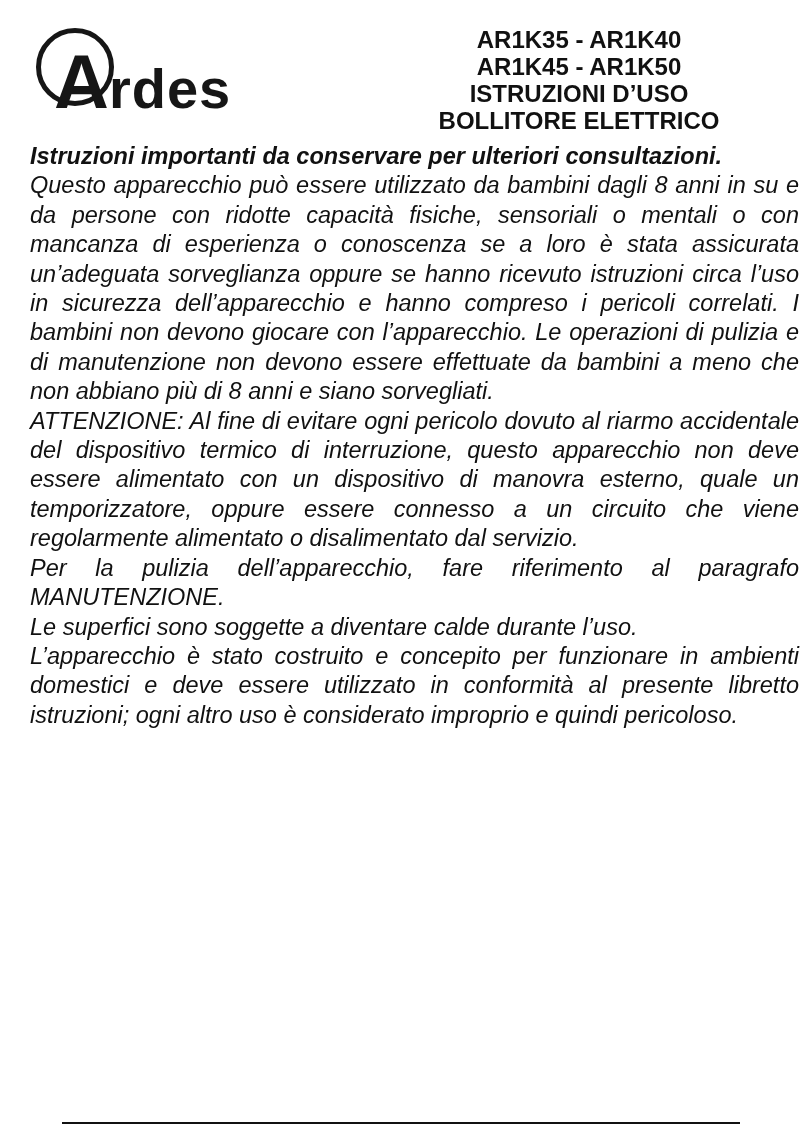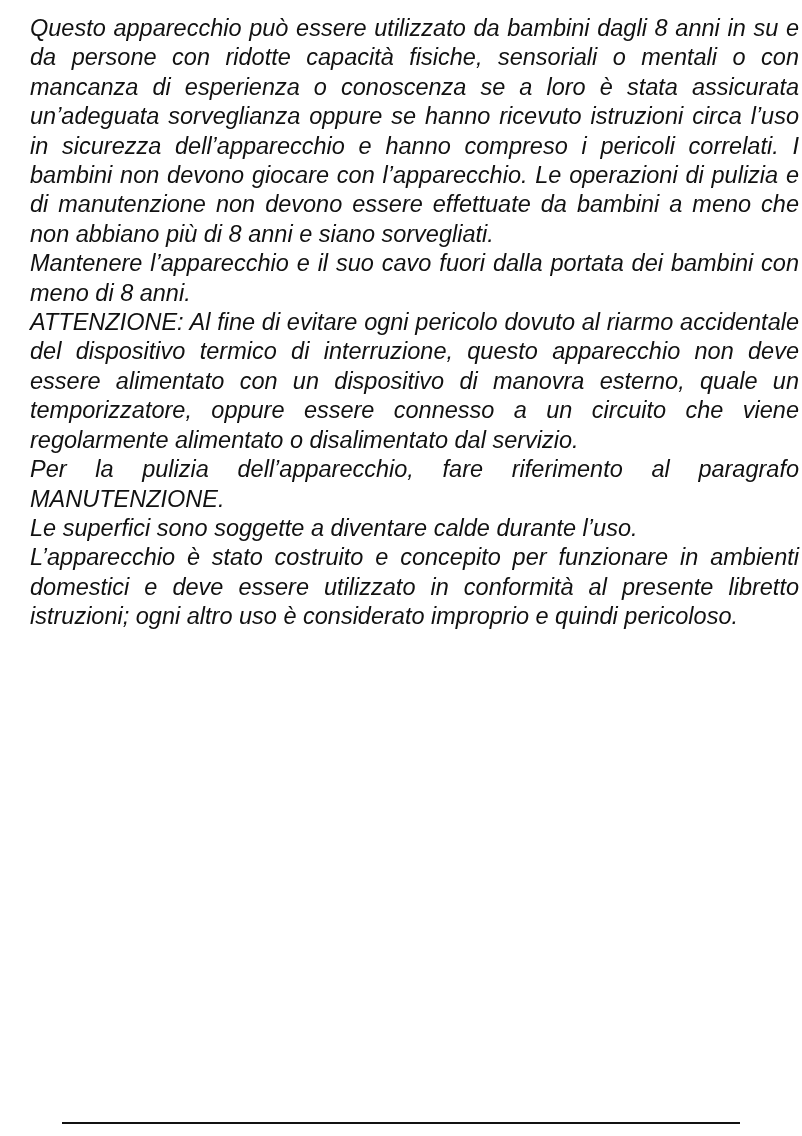--- a/index.html
+++ b/index.html
@@ -82,24 +82,36 @@
     width: 678px;
     border: none;
     border-top: 2px solid #111111;
   }
 </style>
 </head>
 <body>
 
 <div class="page">
 
+  <header class="page-header">
+    <div class="logo">
+      <span class="logo-circle"></span>
+      <span class="logo-word"><span class="logo-a">A</span><span class="logo-rest">rdes</span></span>
+    </div>
+    <div class="header-titles">
+      <div>AR1K35 - AR1K40</div>
+      <div>AR1K45 - AR1K50</div>
+      <div>ISTRUZIONI D’USO</div>
+      <div>BOLLITORE ELETTRICO</div>
+    </div>
+  </header>
 
   <main class="manual-body">
+    <p class="lead">Istruzioni importanti da conservare per ulteriori consultazioni.</p>
     <p>Questo apparecchio può essere utilizzato da bambini dagli 8 anni in su e da persone con ridotte capacità fisiche, sensoriali o mentali o con mancanza di esperienza o conoscenza se a loro è stata assicurata un’adeguata sorveglianza oppure se hanno ricevuto istruzioni circa l’uso in sicurezza dell’apparecchio e hanno compreso i pericoli correlati. I bambini non devono giocare con l’apparecchio. Le operazioni di pulizia e di manutenzione non devono essere effettuate da bambini a meno che non abbiano più di 8 anni e siano sorvegliati.</p>
-    <p>Mantenere l’apparecchio e il suo cavo fuori dalla portata dei bambini con meno di 8 anni.</p>
     <p>ATTENZIONE: Al fine di evitare ogni pericolo dovuto al riarmo accidentale del dispositivo termico di interruzione, questo apparecchio non deve essere alimentato con un dispositivo di manovra esterno, quale un temporizzatore, oppure essere connesso a un circuito che viene regolarmente alimentato o disalimentato dal servizio.</p>
     <p>Per la pulizia dell’apparecchio, fare riferimento al paragrafo MANUTENZIONE.</p>
     <p>Le superfici sono soggette a diventare calde durante l’uso.</p>
     <p>L’apparecchio è stato costruito e concepito per funzionare in ambienti domestici e deve essere utilizzato in conformità al presente libretto istruzioni; ogni altro uso è considerato improprio e quindi pericoloso.</p>
   </main>
 
   <hr class="footer-rule">
 
 </div>
 

